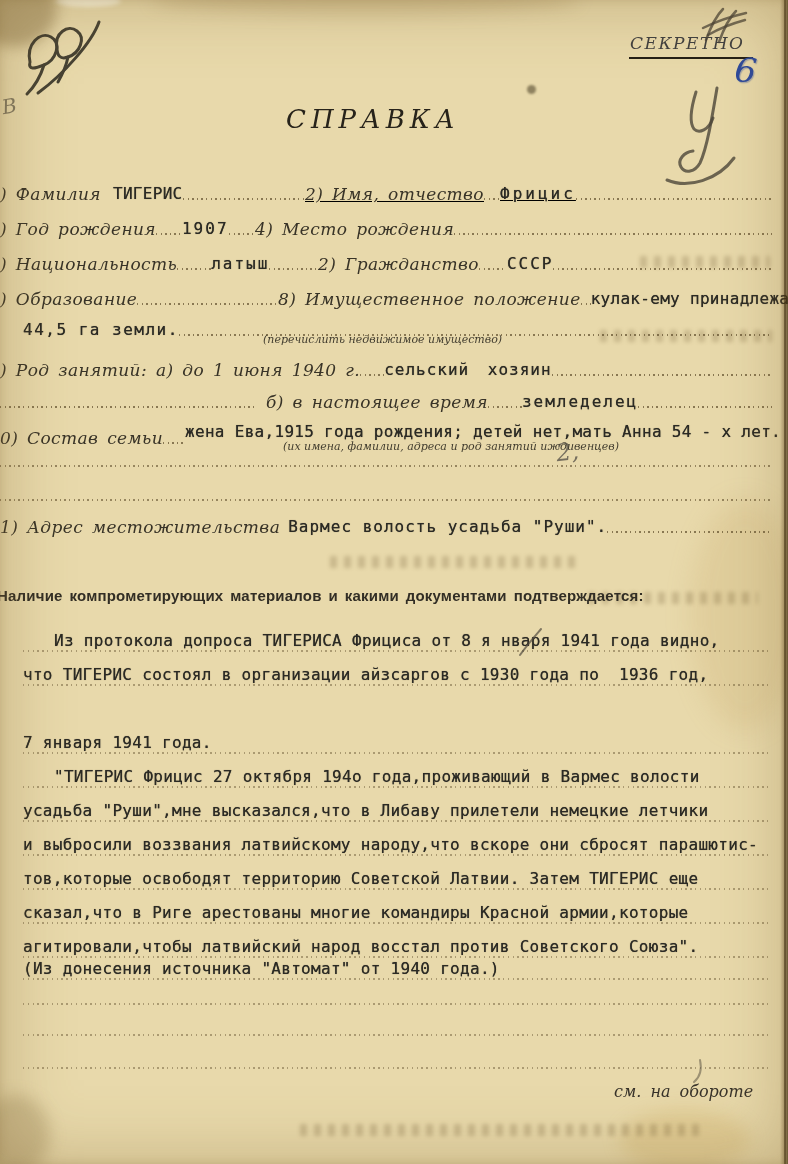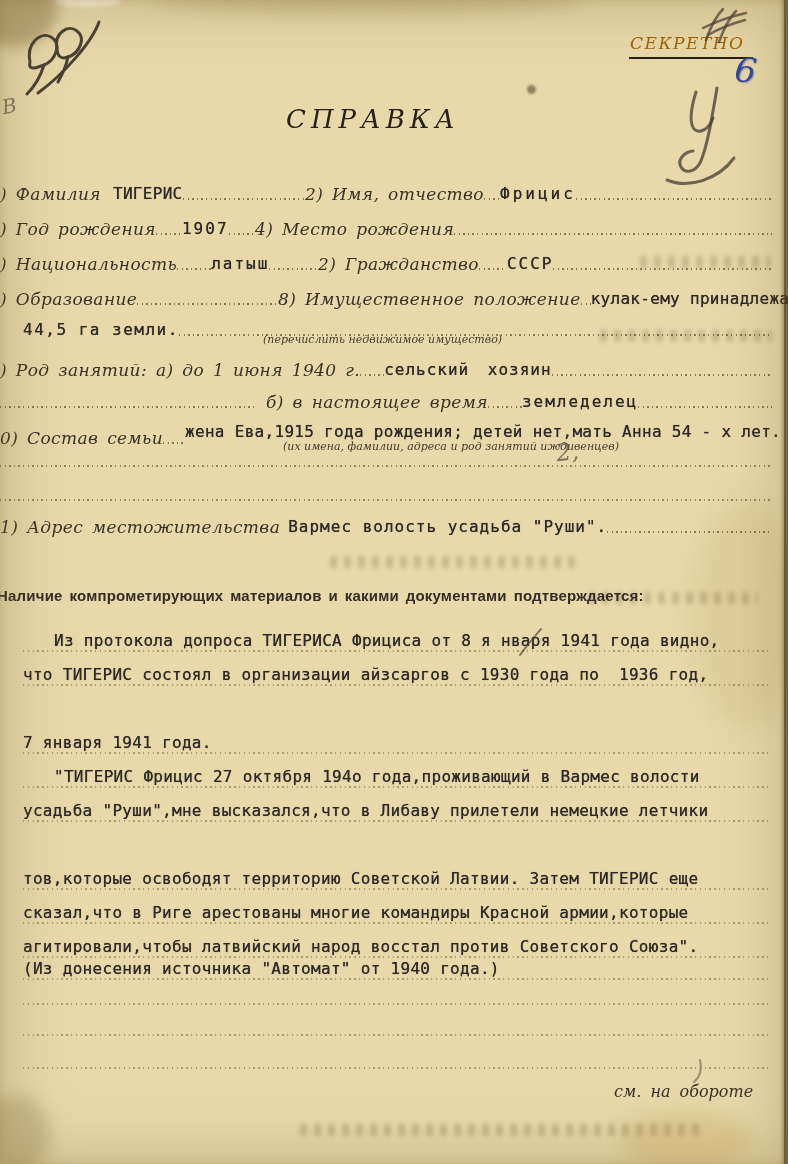--- a/index.html
+++ b/index.html
@@ -23,21 +23,21 @@
   .typed{font:16px "DejaVu Sans Mono",monospace;color:#2b2a24;letter-spacing:.3px;white-space:pre;line-height:20px;
     text-shadow:0 0 .7px rgba(43,42,36,.85);}
   .cap{font:italic 11px "DejaVu Serif",serif;color:#413c2e;white-space:pre;}
   .dots{flex:1 1 auto;height:2px;margin-bottom:4px;align-self:flex-end;
     background:repeating-linear-gradient(90deg,rgba(96,78,44,.7) 0 1.4px,rgba(96,78,44,0) 1.4px 4.6px);}
   .dots.f{flex:0 0 auto;}
   .frow{position:absolute;left:0;right:16px;display:flex;align-items:flex-end;}
   .rule{position:absolute;left:0;right:16px;height:2px;
     background:repeating-linear-gradient(90deg,rgba(96,78,44,.6) 0 1.4px,rgba(96,78,44,0) 1.4px 4.6px);}
 
-  .secret{position:absolute;left:629px;top:33px;font:italic 17px "DejaVu Serif",serif;color:#a16207;
+  .secret{position:absolute;left:629px;top:33px;font:italic 17px "DejaVu Serif",serif;color:#404040;
     letter-spacing:1.5px;border-bottom:2.5px solid #241f15;padding:0 8px 4px 1px;}
   .title{position:absolute;left:286px;top:104px;font:italic 26px "DejaVu Serif",serif;color:#27231a;letter-spacing:5px;}
   .heading{position:absolute;left:0;top:587px;font:bold 15px "Liberation Sans",sans-serif;color:#322e25;
     letter-spacing:.2px;word-spacing:2.5px;margin-left:-3px;}
   .bline{position:absolute;left:23px;right:18px;height:30px;display:flex;align-items:flex-end;
     background:repeating-linear-gradient(90deg,rgba(96,78,44,.45) 0 1.4px,rgba(96,78,44,0) 1.4px 4.8px) bottom/100% 2px no-repeat;}
   .bline .typed{margin-bottom:1px;}
   .bline.ind .typed{padding-left:31px;}
   .footer{position:absolute;left:614px;top:1082px;font:italic 16px "DejaVu Serif",serif;color:#38332a;word-spacing:4px;}
 
@@ -75,21 +75,21 @@
   <div class="hw-blue">6</div>
   <div class="hw-pencil2">2,</div>
   <div class="hw-B">В</div>
 
   <div class="frow" style="top:184px;">
     <div style="display:flex;align-items:flex-end;flex:0 0 305px;">
       <span class="lbl">) Фамилия</span>
       <span class="typed" style="margin-left:12px;">ТИГЕРИС</span>
       <span class="dots"></span>
     </div>
-    <div style="display:flex;align-items:flex-start;flex:1;">
+    <div style="display:flex;align-items:flex-start;flex:1;text-decoration:underline;">
       <span class="lbl">2) Имя, отчество</span>
       <span class="dots f" style="width:16px;"></span>
       <span class="typed" style="letter-spacing:3px;">Фрицис</span>
       <span class="dots"></span>
     </div>
   </div>
 
   <div class="frow" style="top:219px;">
     <div style="display:flex;align-items:flex-end;flex:0 0 255px;">
       <span class="lbl">) Год рождения</span>
@@ -179,20 +179,23 @@
       <span class="typed">что ТИГЕРИС состоял в организации айзсаргов с 1930 года по  1936 год,</span>
     </div>
   <div class="bline" style="top:724px;">
       <span class="typed">7 января 1941 года.</span>
     </div>
   <div class="bline ind" style="top:758px;">
       <span class="typed">"ТИГЕРИС Фрицис 27 октября 194о года,проживающий в Вармес волости</span>
     </div>
   <div class="bline" style="top:792px;">
       <span class="typed">усадьба "Руши",мне высказался,что в Либаву прилетели немецкие летчики</span>
+    </div>
+  <div class="bline" style="top:826px;">
+      <span class="typed">и выбросили воззвания латвийскому народу,что вскоре они сбросят парашютис-</span>
     </div>
   <div class="bline" style="top:860px;">
       <span class="typed">тов,которые освободят территорию Советской Латвии. Затем ТИГЕРИС еще</span>
     </div>
   <div class="bline" style="top:894px;">
       <span class="typed">сказал,что в Риге арестованы многие командиры Красной армии,которые</span>
     </div>
   <div class="bline" style="top:928px;">
       <span class="typed">агитировали,чтобы латвийский народ восстал против Советского Союза".</span>
     </div>

